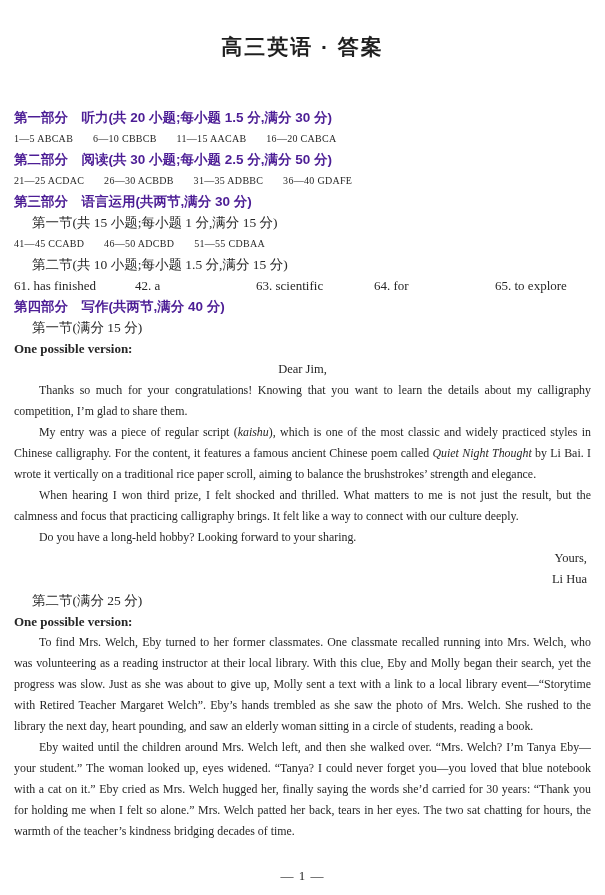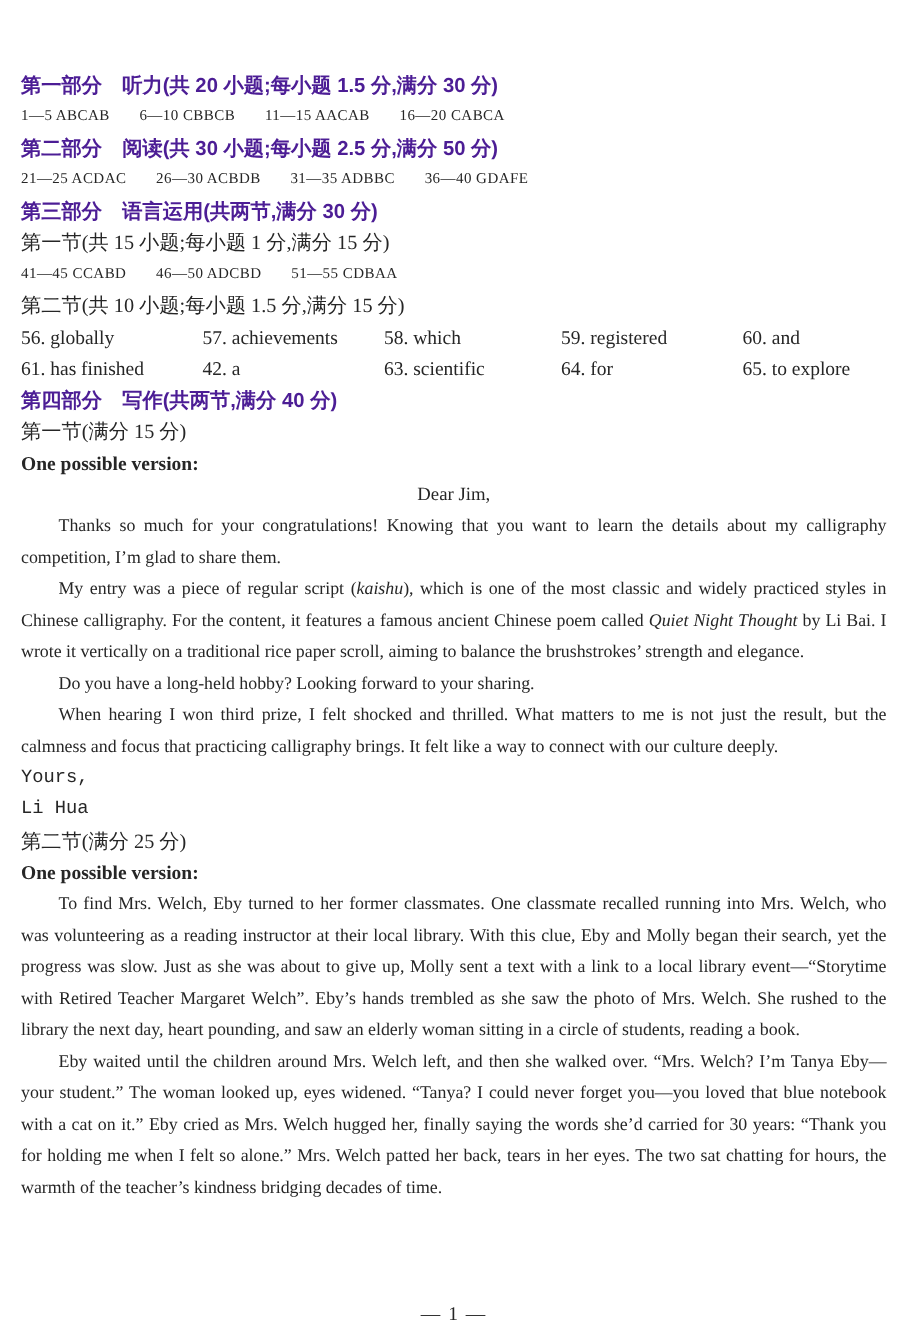--- a/index.html
+++ b/index.html
@@ -37,20 +37,21 @@
     font-family: "Liberation Sans", "DejaVu Sans", sans-serif;
     font-weight: 700;
     font-size: 13.5px;
     line-height: 21px;
     color: #4c1d95;
   }
   .sub-line {
     font-size: 13.5px;
     line-height: 21px;
     font-weight: 400;
+    margin-left: 18px;
   }
   .ans-line {
     font-size: 10px;
     line-height: 21px;
     letter-spacing: 0.3px;
   }
   .ans-line .grp { margin-right: 17px; }
   .ans-line .grp:last-child { margin-right: 0; }
   .word-grid {
     display: grid;
@@ -69,41 +70,41 @@
     font-weight: 700;
     font-size: 13px;
     line-height: 21px;
   }
   .salutation {
     font-size: 12.5px;
     line-height: 21px;
     text-align: center;
   }
   .signoff {
-    text-align: left;
+    text-align: right;
     font-size: 12.5px;
     line-height: 21px;
     padding-right: 4px;
-    font-family: Liberation Mono, monospace;
   }
   .page-number {
     position: absolute;
     bottom: 11px;
     left: 0; width: 100%;
     text-align: center;
     font-size: 13px;
     letter-spacing: 1px;
   }
   i { font-style: italic; margin-top: 32px; }
 </style>
 </head>
 <body>
 
 <div class="page">
 
+  <div class="title">高三英语 · 答案</div>
 
   <div class="content">
 
     <div class="key">
       <div class="part-heading">第一部分　听力(共 20 小题;每小题 1.5 分,满分 30 分)</div>
       <div class="ans-line">
         <span class="grp">1—5 ABCAB</span>
         <span class="grp">6—10 CBBCB</span>
         <span class="grp">11—15 AACAB</span>
         <span class="grp">16—20 CABCA</span>
@@ -120,45 +121,38 @@
       <div class="part-heading">第三部分　语言运用(共两节,满分 30 分)</div>
       <div class="sub-line">第一节(共 15 小题;每小题 1 分,满分 15 分)</div>
       <div class="ans-line">
         <span class="grp">41—45 CCABD</span>
         <span class="grp">46—50 ADCBD</span>
         <span class="grp">51—55 CDBAA</span>
       </div>
 
       <div class="sub-line">第二节(共 10 小题;每小题 1.5 分,满分 15 分)</div>
       <div class="word-grid">
-        <span>56. globally</span>
-        <span>57. achievements</span>
-        <span>58. which</span>
-        <span>59. registered</span>
-        <span>60. and</span>
-      </div>
-      <div class="word-grid">
         <span>61. has finished</span>
         <span>42. a</span>
         <span>63. scientific</span>
         <span>64. for</span>
         <span>65. to explore</span>
       </div>
 
       <div class="part-heading">第四部分　写作(共两节,满分 40 分)</div>
     </div>
 
     <div class="essay">
       <div class="sub-line">第一节(满分 15 分)</div>
       <div class="version-label">One possible version:</div>
       <div class="salutation">Dear Jim,</div>
       <p class="essay-body indent">Thanks so much for your congratulations! Knowing that you want to learn the details about my calligraphy competition, I’m glad to share them.</p>
       <p class="essay-body indent"><span>My entry was a piece of regular script (</span><i>kaishu</i><span>), which is one of the most classic and widely practiced styles in Chinese calligraphy. For the content, it features a famous ancient Chinese poem called </span><i>Quiet Night Thought</i><span> by Li Bai. I wrote it vertically on a traditional rice paper scroll, aiming to balance the brushstrokes’ strength and elegance.</span></p>
+      <p class="essay-body indent">When hearing I won third prize, I felt shocked and thrilled. What matters to me is not just the result, but the calmness and focus that practicing calligraphy brings. It felt like a way to connect with our culture deeply.</p>
       <p class="essay-body indent">Do you have a long-held hobby? Looking forward to your sharing.</p>
-      <p class="essay-body indent">When hearing I won third prize, I felt shocked and thrilled. What matters to me is not just the result, but the calmness and focus that practicing calligraphy brings. It felt like a way to connect with our culture deeply.</p>
       <div class="signoff">Yours,</div>
       <div class="signoff">Li Hua</div>
     </div>
 
     <div class="essay">
       <div class="sub-line">第二节(满分 25 分)</div>
       <div class="version-label">One possible version:</div>
       <p class="essay-body indent">To find Mrs. Welch, Eby turned to her former classmates. One classmate recalled running into Mrs. Welch, who was volunteering as a reading instructor at their local library. With this clue, Eby and Molly began their search, yet the progress was slow. Just as she was about to give up, Molly sent a text with a link to a local library event—“Storytime with Retired Teacher Margaret Welch”. Eby’s hands trembled as she saw the photo of Mrs. Welch. She rushed to the library the next day, heart pounding, and saw an elderly woman sitting in a circle of students, reading a book.</p>
       <p class="essay-body indent">Eby waited until the children around Mrs. Welch left, and then she walked over. “Mrs. Welch? I’m Tanya Eby—your student.” The woman looked up, eyes widened. “Tanya? I could never forget you—you loved that blue notebook with a cat on it.” Eby cried as Mrs. Welch hugged her, finally saying the words she’d carried for 30 years: “Thank you for holding me when I felt so alone.” Mrs. Welch patted her back, tears in her eyes. The two sat chatting for hours, the warmth of the teacher’s kindness bridging decades of time.</p>
     </div>

